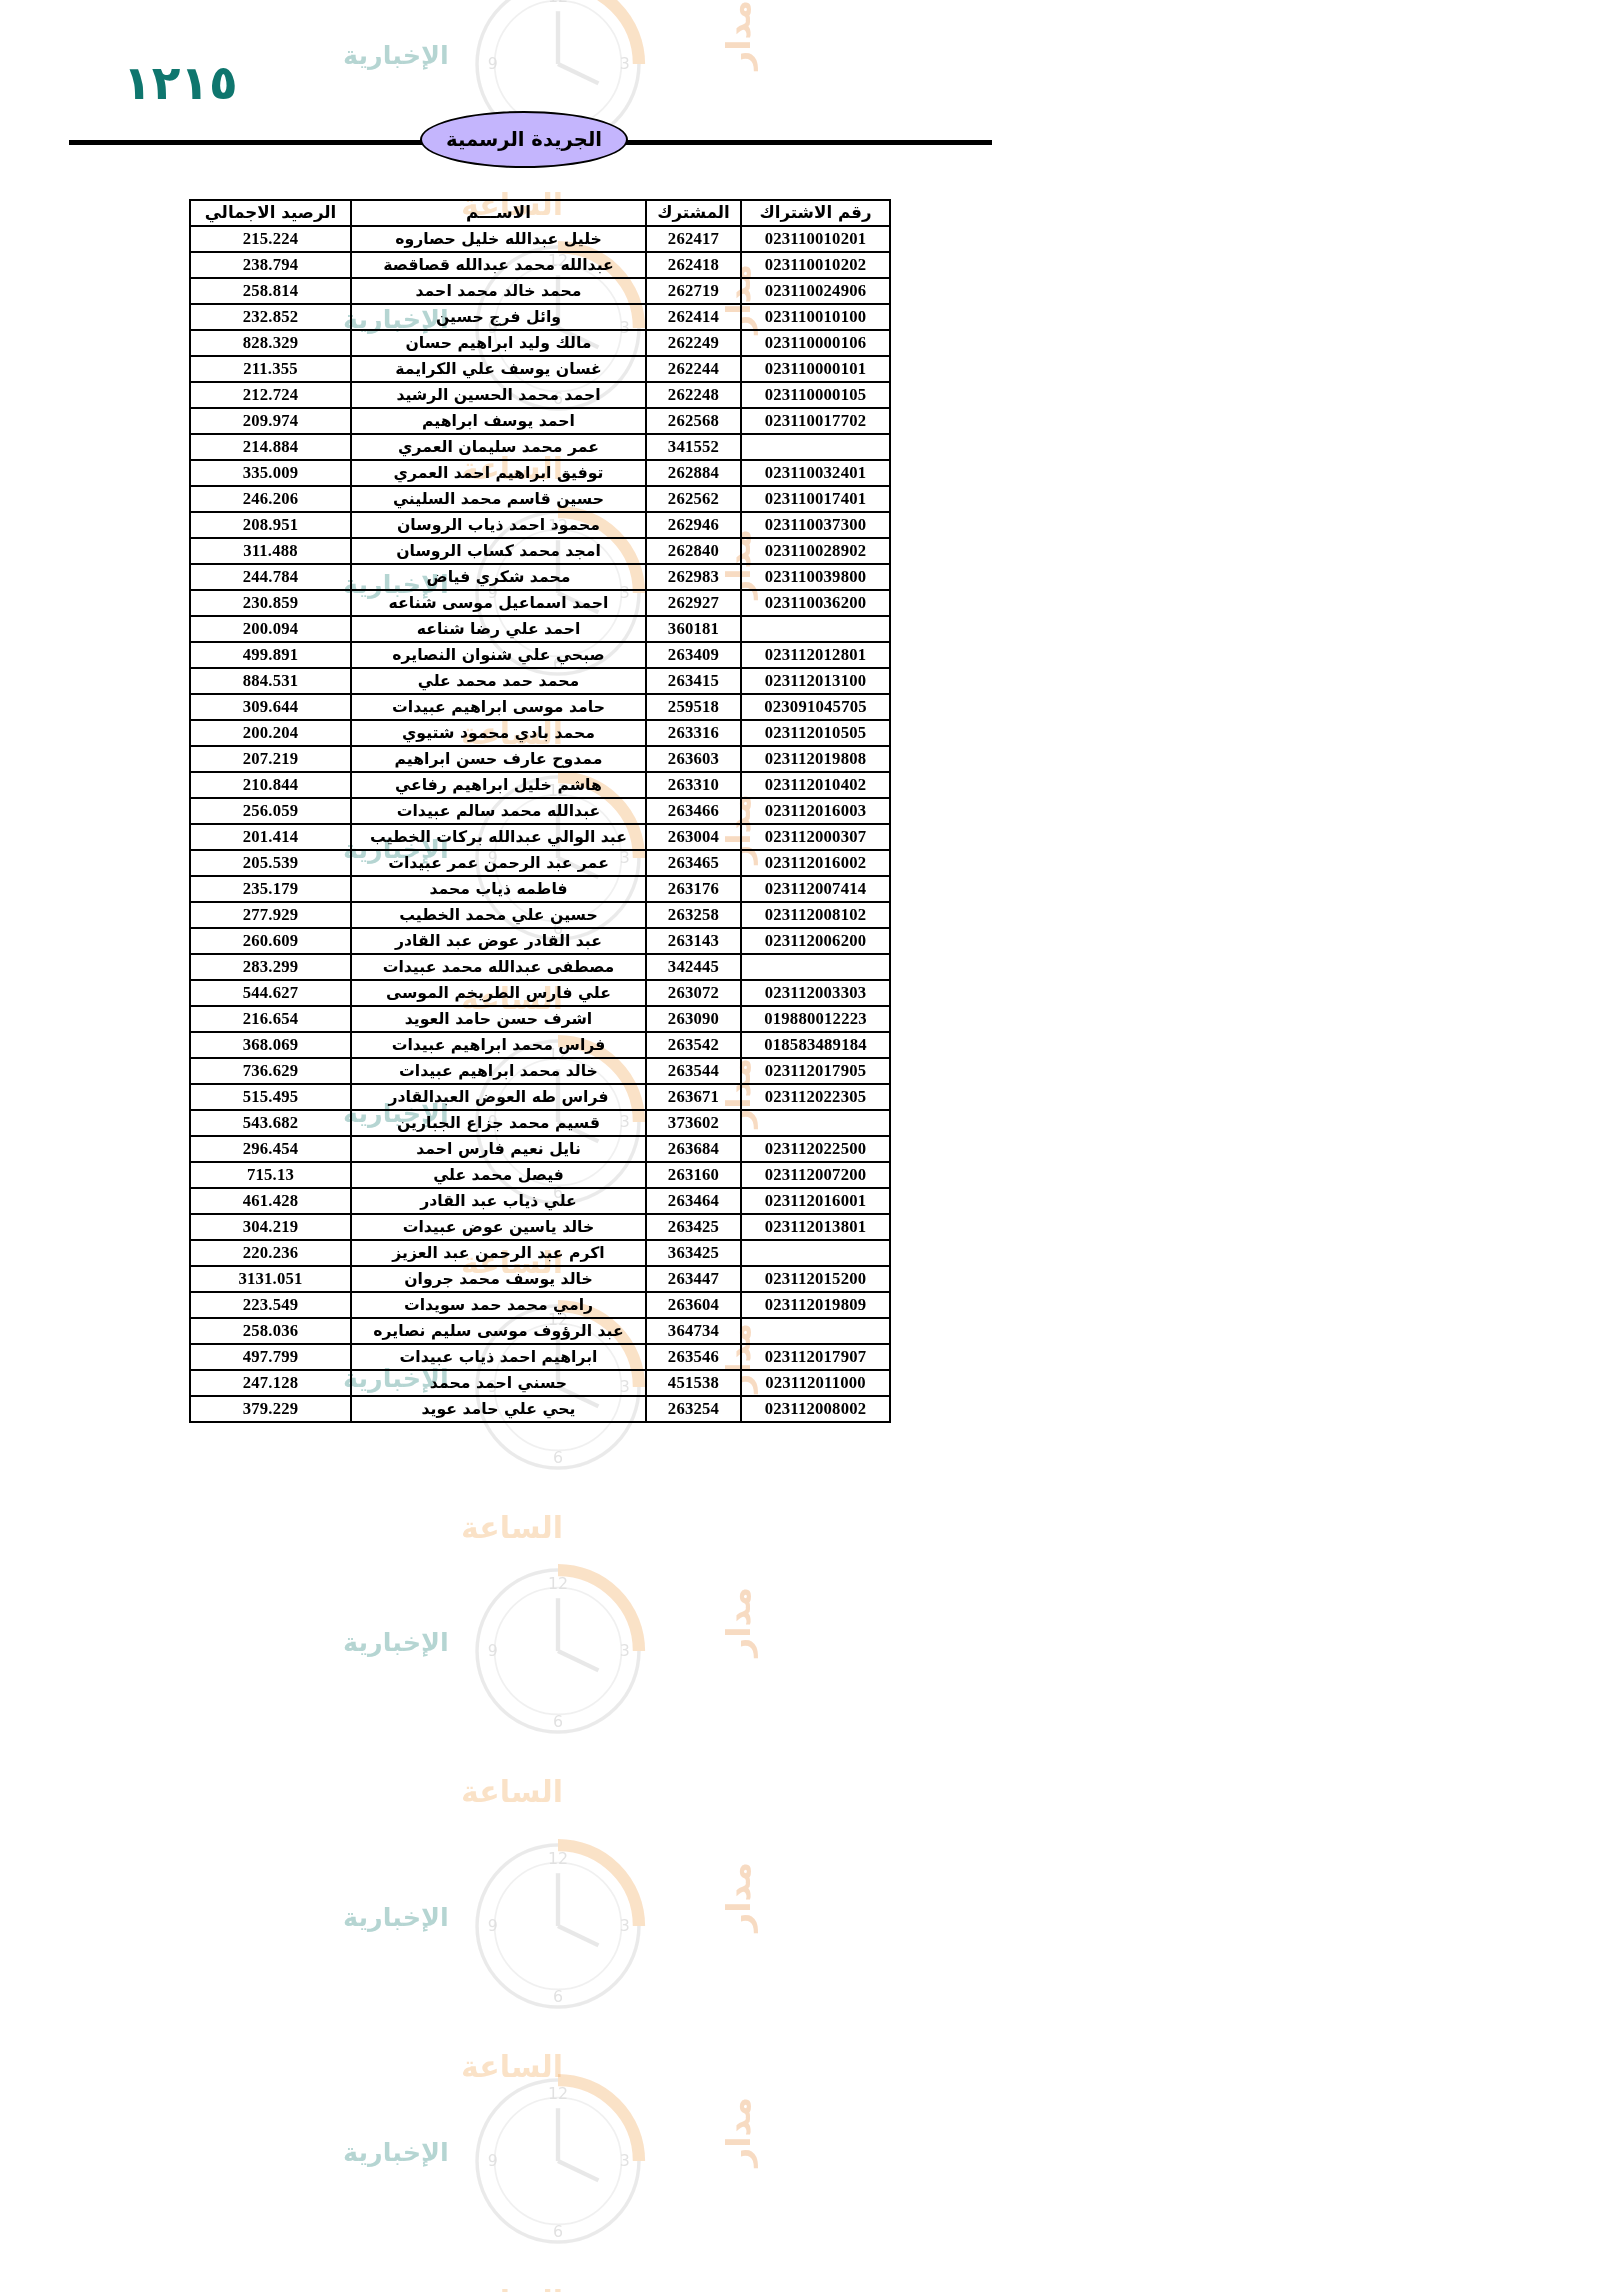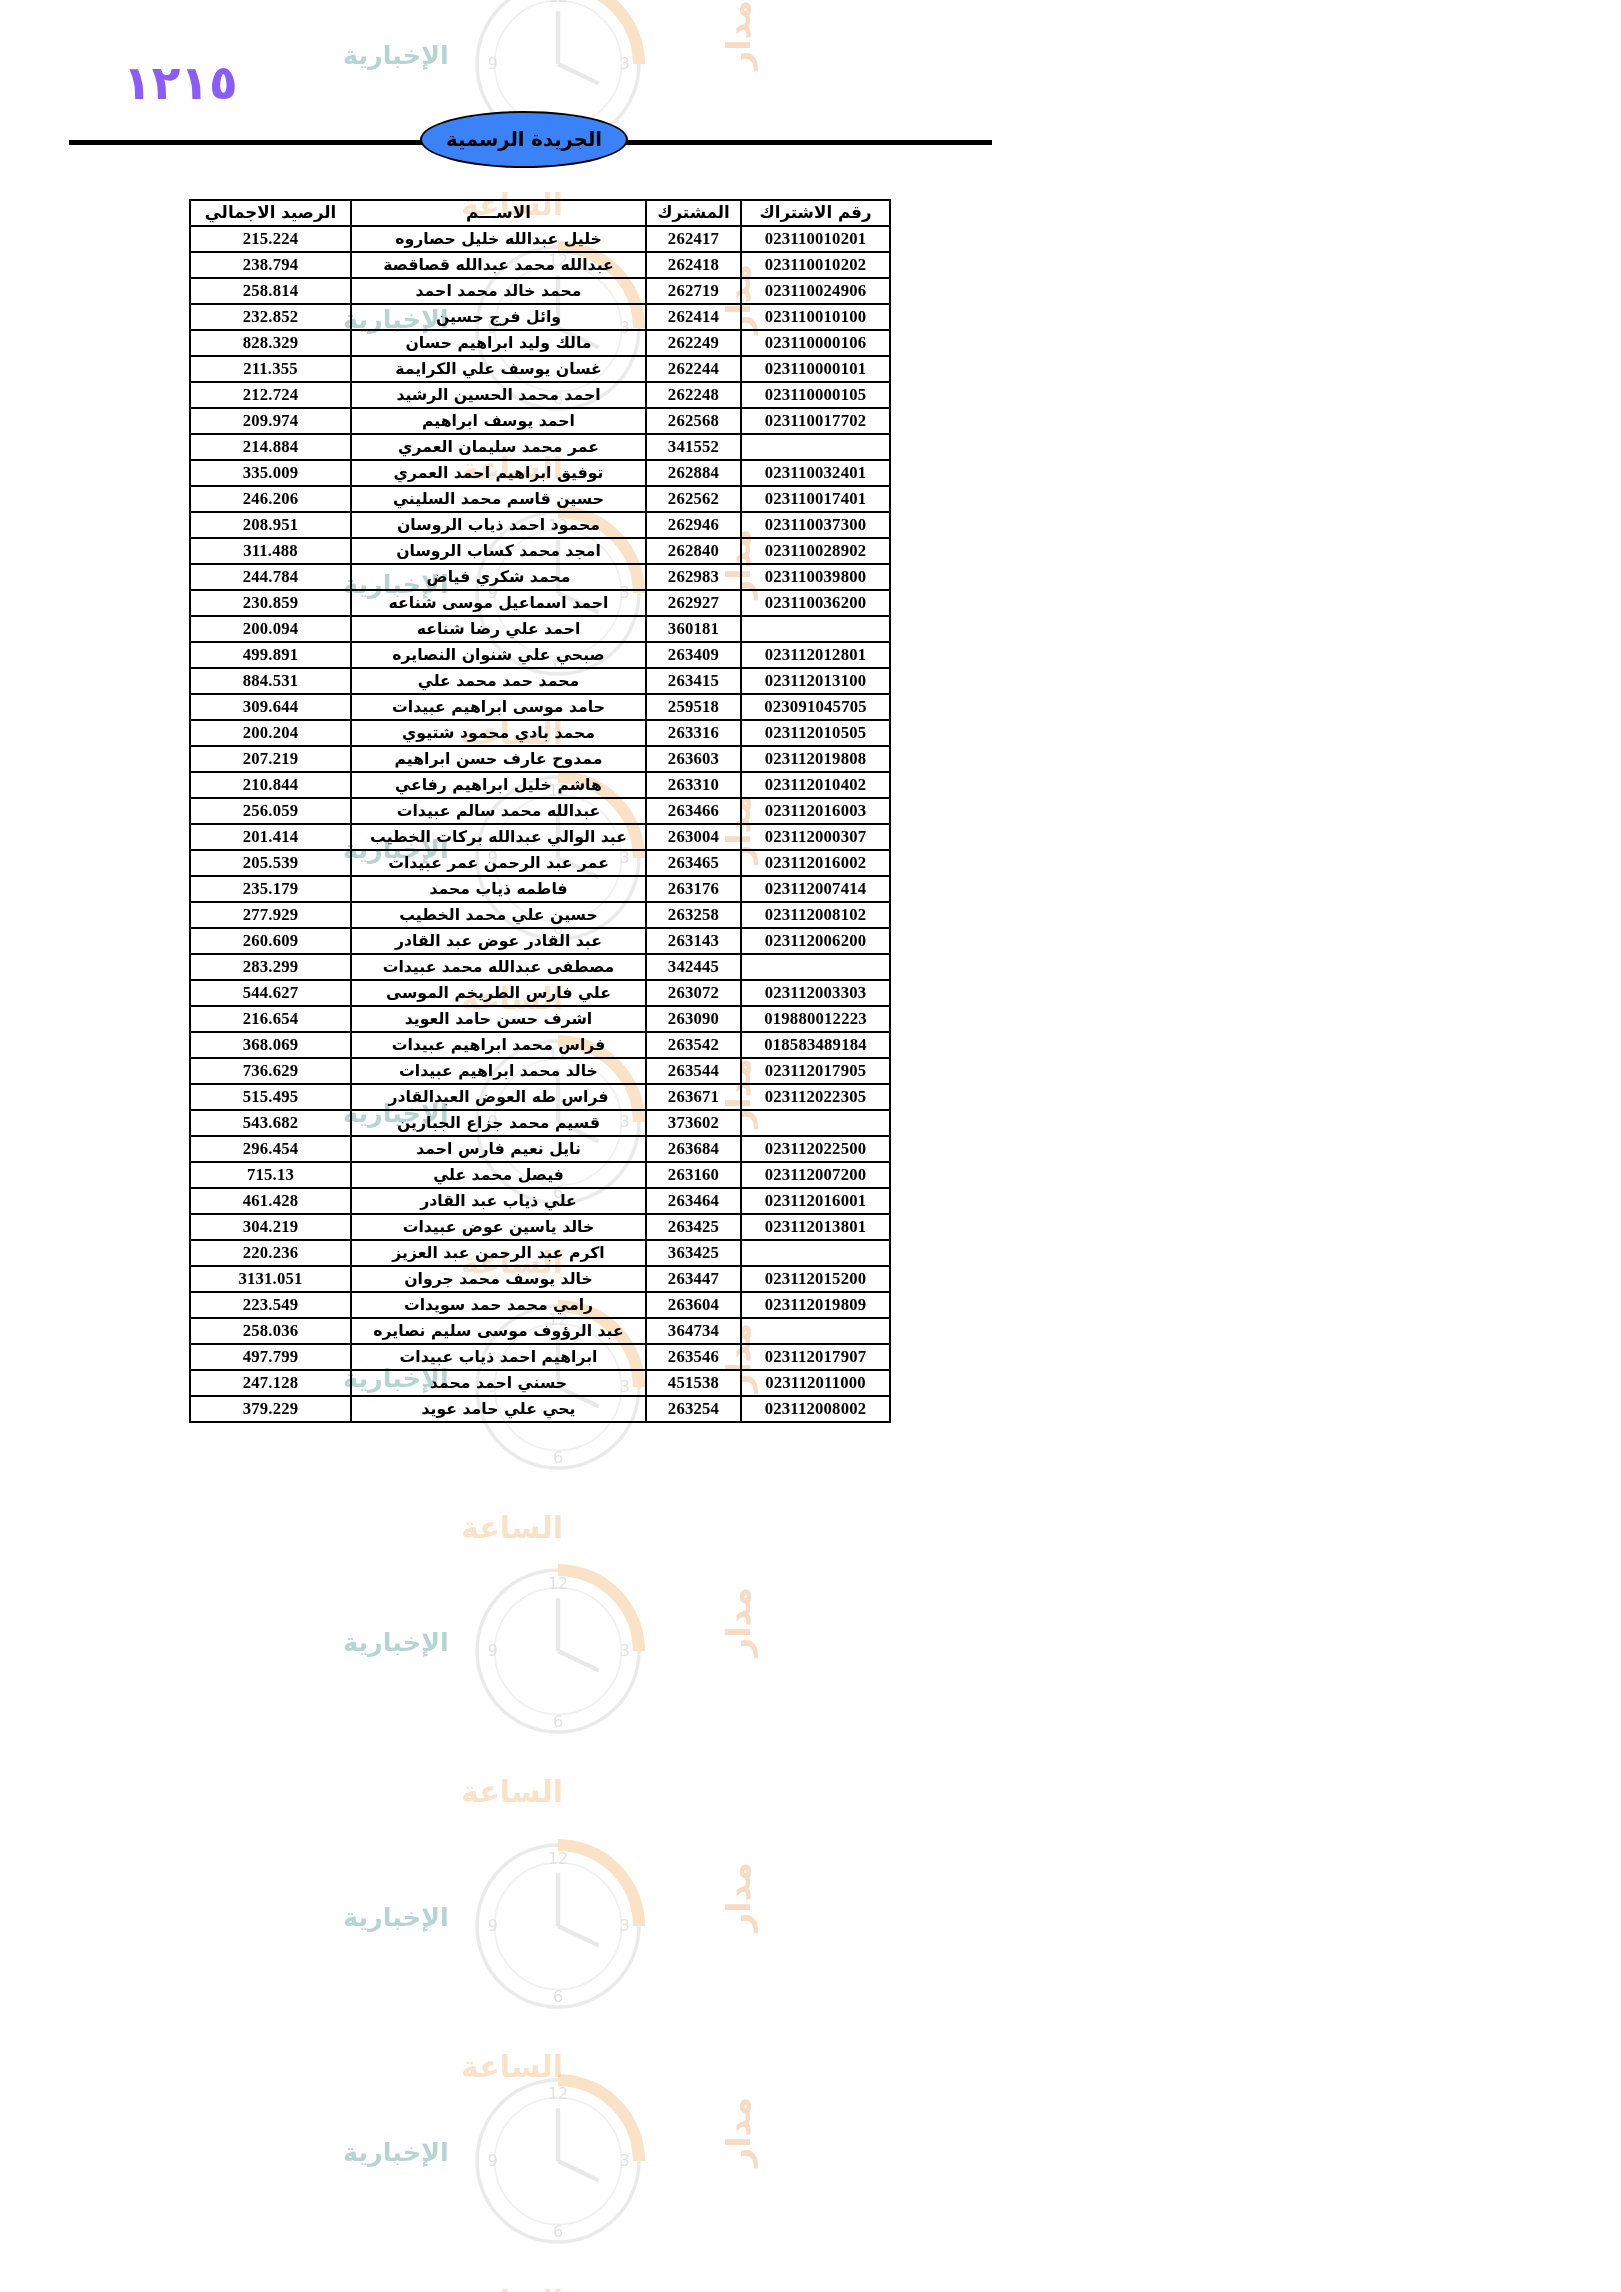--- a/index.html
+++ b/index.html
@@ -28,31 +28,31 @@
   }
   .wm .bottom-text {
     position:absolute; left:118px; bottom:3.9px;
     color:#f0a04a; font-size:30px; font-weight:bold; direction:rtl;
   }
 
   
   .page-number {
     position:absolute; top:55px; left:123px;
     font-size:47px; font-weight:bold; direction:rtl;
-    letter-spacing:5.9px; color:#8b5cf6; z-index:4;
+    letter-spacing:5.9px; color:#0f766e; z-index:4;
   }
   .top-rule {
     position:absolute; top:140px; left:69px;
     width:923px; height:4.9px; background:#000; z-index:2;
   }
   .banner-ellipse {
     position:absolute; top:111px; left:420px;
     width:208px; height:57px;
     border:2.9px solid #000; border-radius:50%;
-    background:#3b82f6; z-index:3;
+    background:#c4b5fd; z-index:3;
     display:flex; align-items:center; justify-content:center;
   }
   .banner-title { font-size:19.6px; font-weight:bold; direction:rtl; }
 
   
   .records-table {
     position:absolute; top:199px; left:189px;
     width:700px; z-index:3;
     border-collapse:collapse; table-layout:fixed;
     direction:rtl; background:transparent;

